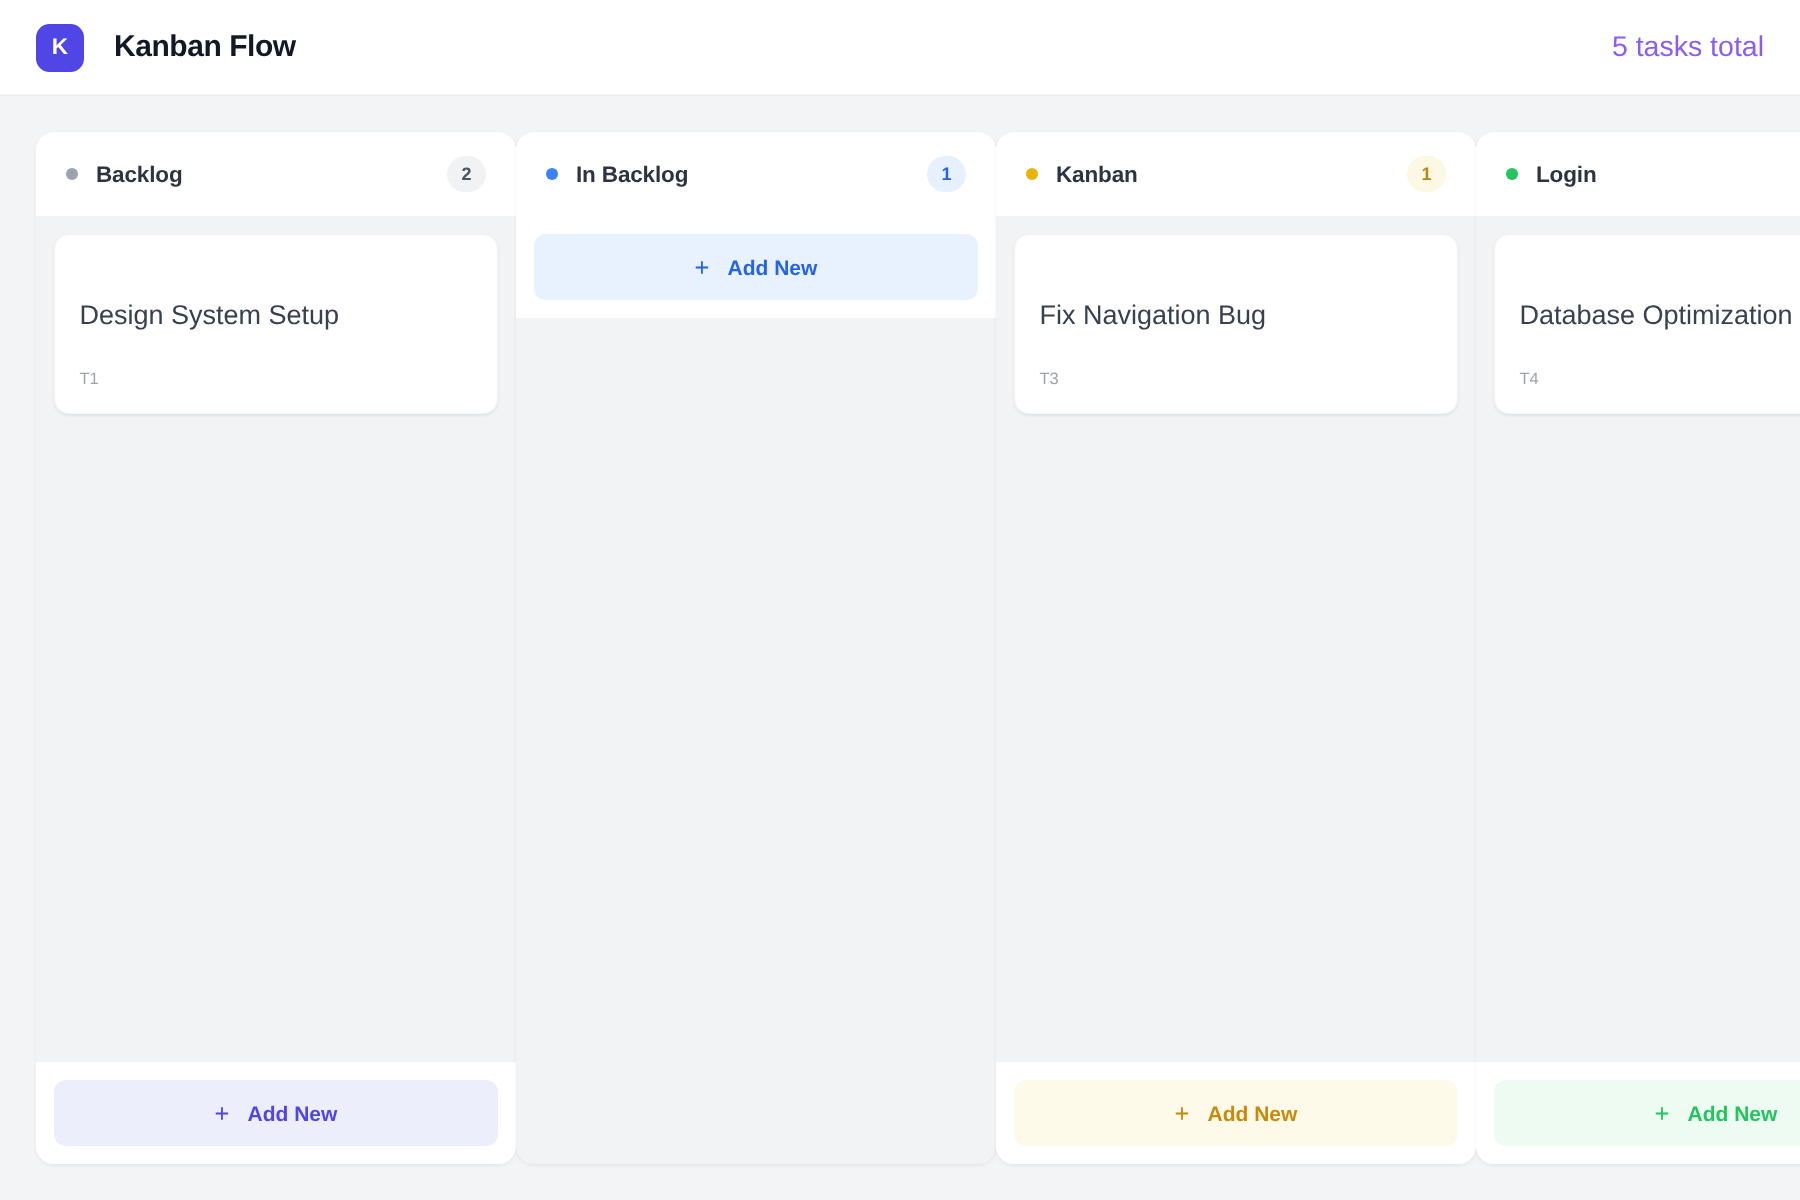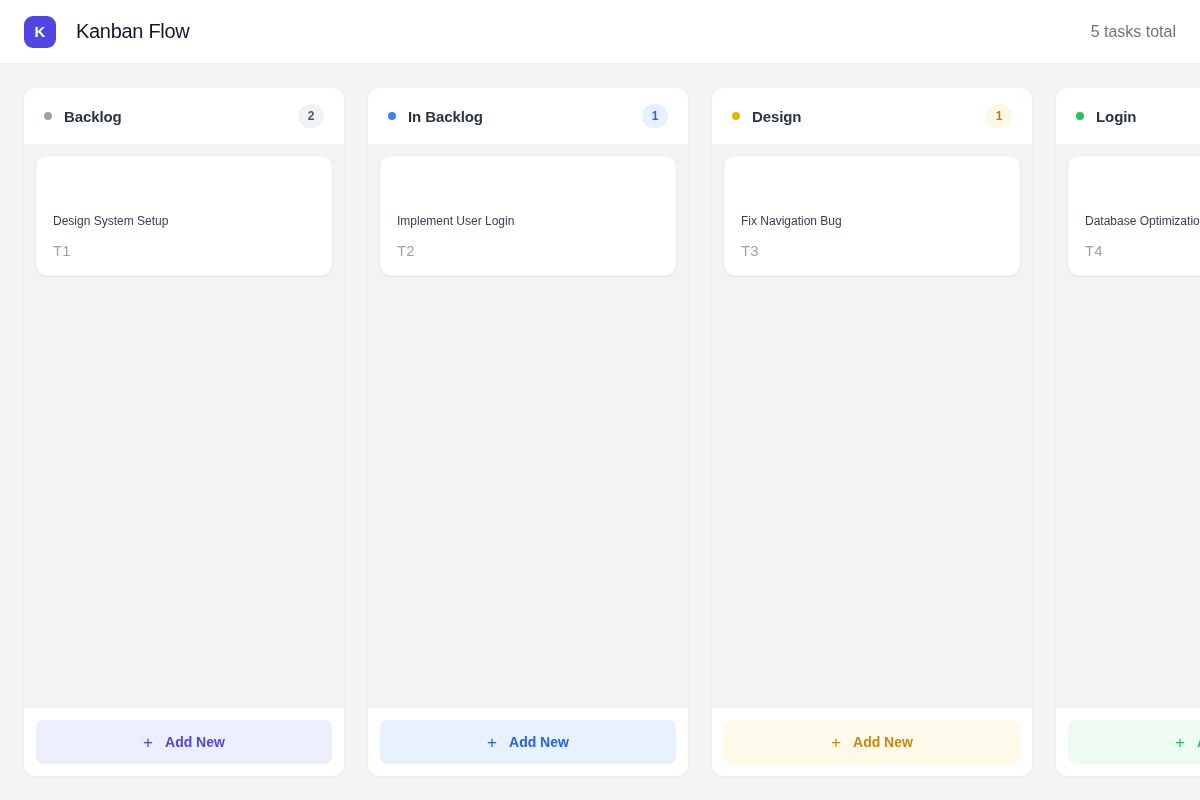--- a/index.html
+++ b/index.html
@@ -39,34 +39,33 @@
     color: #ffffff;
     display: flex;
     align-items: center;
     justify-content: center;
     font-size: 15px;
     font-weight: bold;
     letter-spacing: 0.2px;
   }
   .brand-title {
     font-size: 20px;
-    font-weight: normal;
+    font-weight: bold;
     color: #111827;
     letter-spacing: -0.3px;
   }
   .task-total {
     margin-left: auto;
-    font-size: 16px;
-    color: #737373;
+    font-size: 19px;
+    color: #8b5cf6;
   }
 
   
   .board {
     display: flex;
-    gap: 24px;
     padding: 24px;
     height: 736px;
     align-items: center;
   }
   .column {
     flex: 0 0 320px;
     width: 320px;
     height: 688px;
     background: #f1f3f5;
     border-radius: 12px;
@@ -121,29 +120,29 @@
     height: 120px;
     padding: 16px;
     margin-bottom: 12px;
     display: flex;
     flex-direction: column;
     justify-content: flex-end;
     box-shadow: 0 1px 2px rgba(16, 24, 40, 0.07);
     border: 1px solid rgba(16, 24, 40, 0.035);
   }
   .task-title {
-    font-size: 12px;
+    font-size: 18px;
     color: #374151;
     line-height: 1.35;
     white-space: nowrap;
   }
   .task-id {
-    font-size: 15px;
+    font-size: 11px;
     color: #9ca3af;
-    margin-top: 13px;
+    margin-top: 25px;
   }
 
   .column-footer {
     padding: 12px;
     background: #ffffff;
     flex: 0 0 auto;
   }
   .add-new-btn {
     width: 100%;
     height: 44px;
@@ -195,37 +194,31 @@
           <span>Add New</span>
         </button>
       </div>
     </section>
     <section class="column">
       <div class="column-header">
         <span class="column-dot" style="background: rgb(59, 130, 246);"></span>
         <span class="column-title">In Backlog</span>
         <span class="column-count" style="background: rgb(231, 240, 254); color: rgb(37, 99, 235);">1</span>
       </div>
-      <div class="column-body">
-        <article class="task-card">
-          <div class="task-title">Implement User Login</div>
-          <div class="task-id">T2</div>
-        </article>
-      </div>
       <div class="column-footer">
         <button class="add-new-btn" style="background: rgb(232, 241, 254); color: rgb(37, 99, 235);">
           <span class="plus-icon">+</span>
           <span>Add New</span>
         </button>
       </div>
     </section>
     <section class="column">
       <div class="column-header">
         <span class="column-dot" style="background: rgb(234, 179, 8);"></span>
-        <span class="column-title">Design</span>
+        <span class="column-title">Kanban</span>
         <span class="column-count" style="background: rgb(253, 248, 227); color: rgb(184, 134, 11);">1</span>
       </div>
       <div class="column-body">
         <article class="task-card">
           <div class="task-title">Fix Navigation Bug</div>
           <div class="task-id">T3</div>
         </article>
       </div>
       <div class="column-footer">
         <button class="add-new-btn" style="background: rgb(253, 250, 234); color: rgb(199, 138, 10);">

